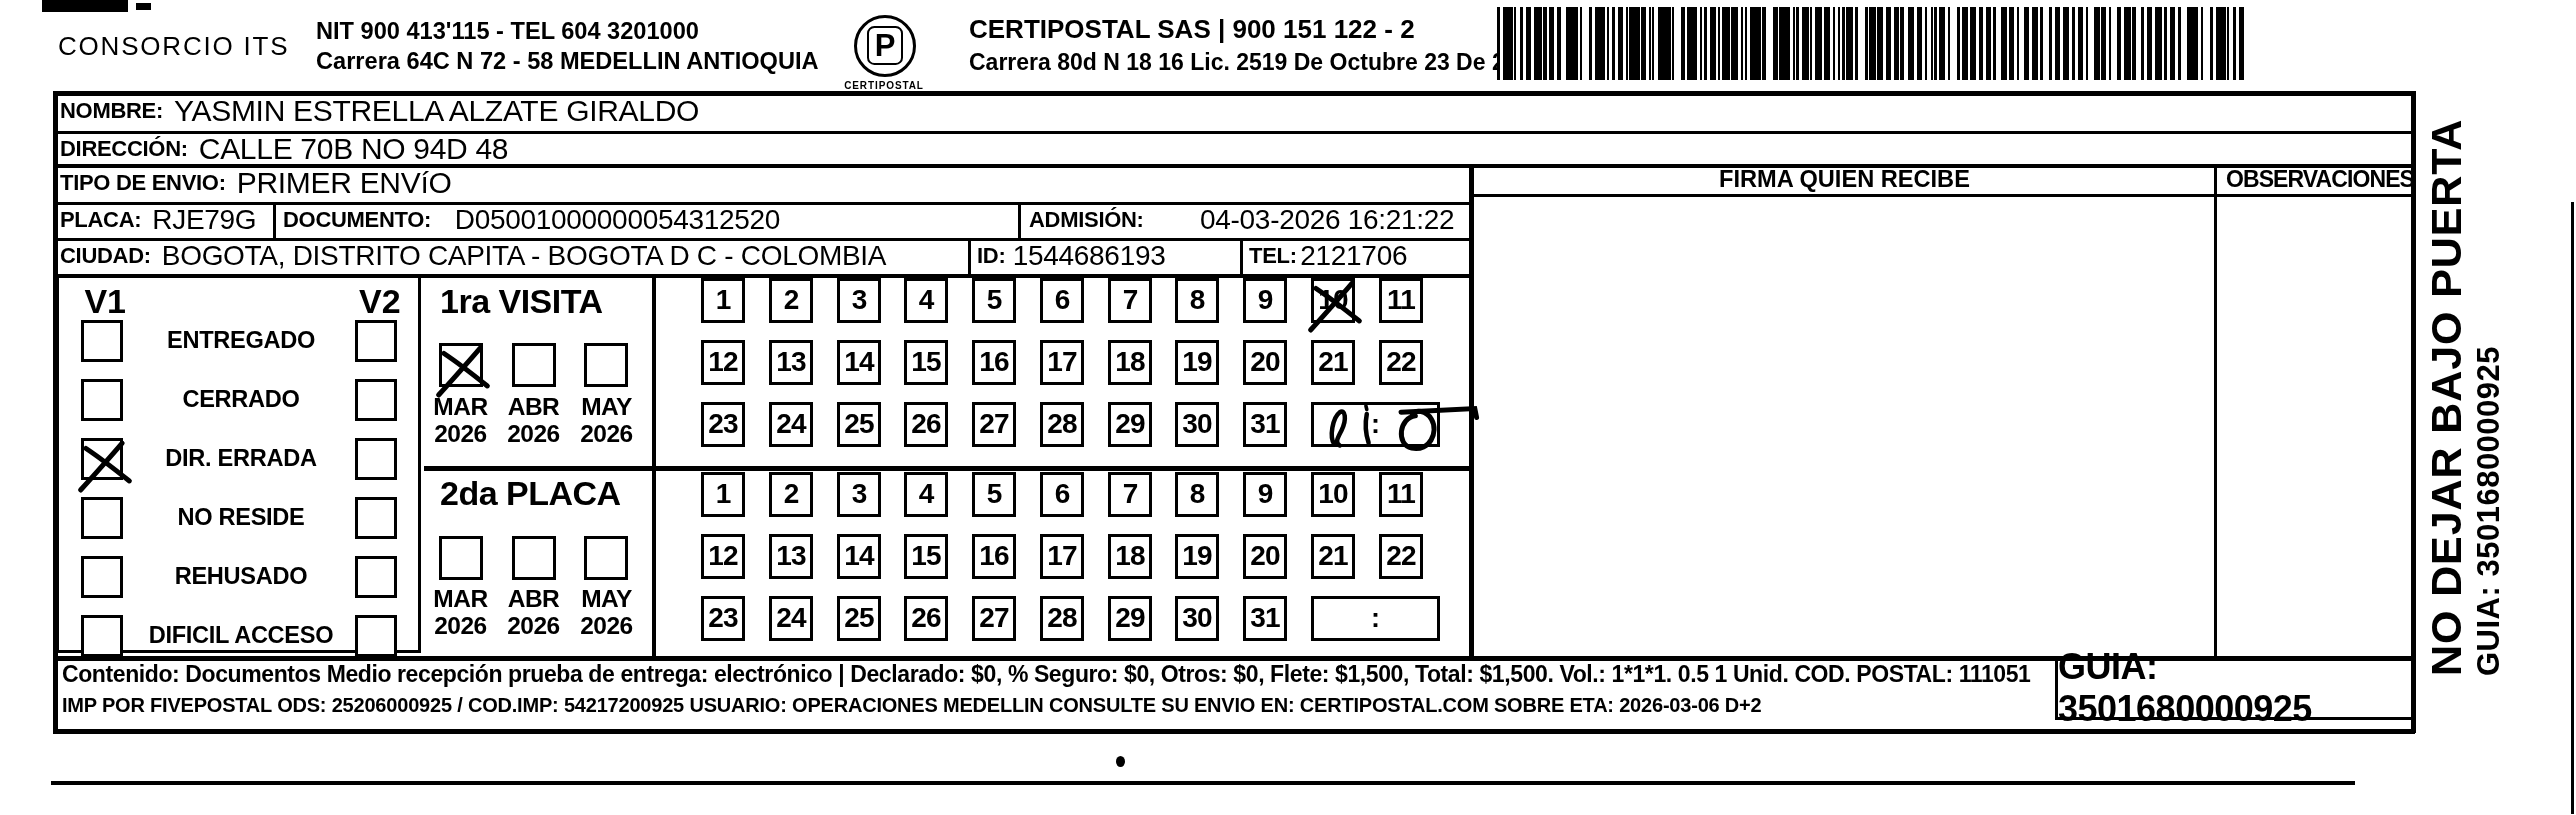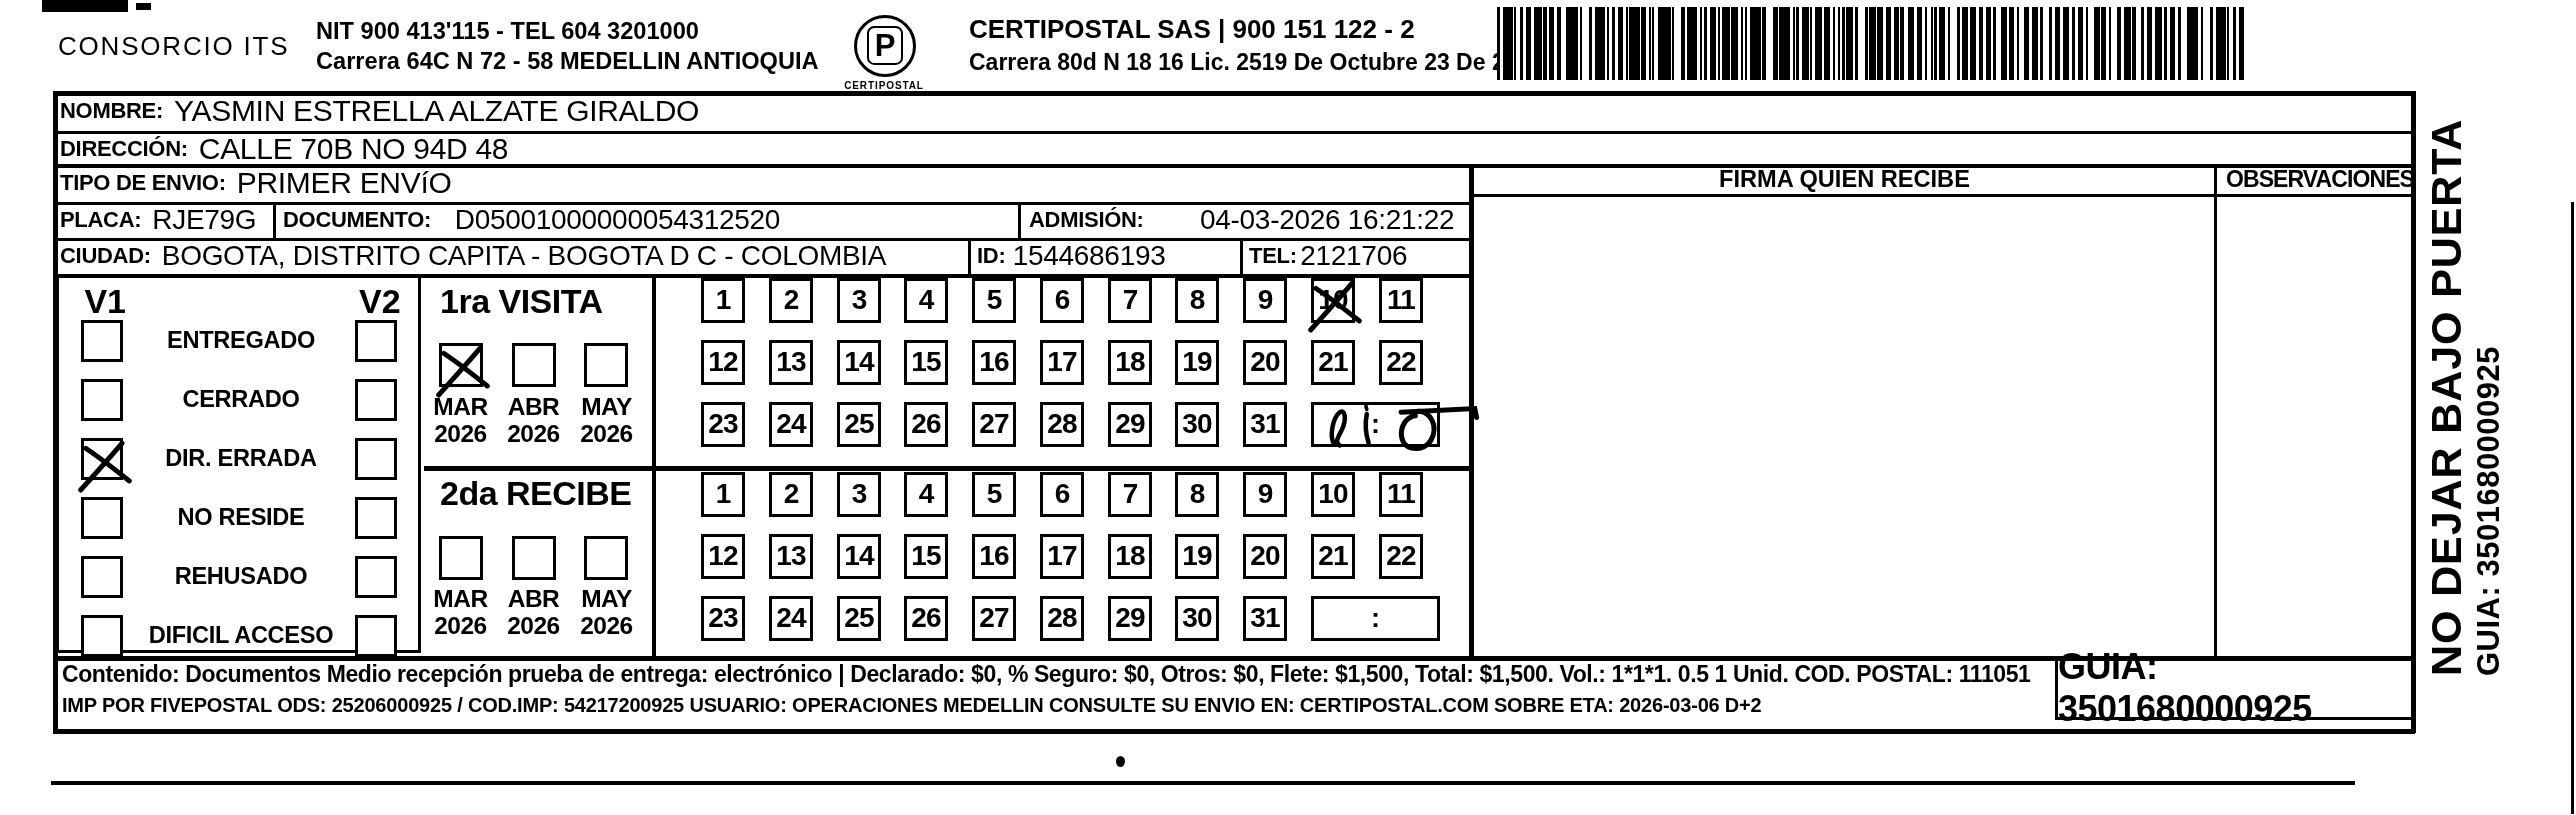--- a/index.html
+++ b/index.html
@@ -234,21 +234,21 @@
       <div class="day" style="left: 542px; top: 124px;">31</div>
       <div class="timebox" style="left: 610px; top: 124px;">:<svg class="scribble" width="129" height="45" viewBox="0 0 142 50">
           <path d="M22 44 C 16 36, 20 14, 28 8 C 34 4, 36 16, 30 28 C 26 36, 22 42, 28 45" fill="none" stroke="#000" stroke-width="5" stroke-linecap="round"></path>
           <path d="M58 10 C 56 20, 56 30, 60 42" fill="none" stroke="#000" stroke-width="5" stroke-linecap="round"></path>
           <path d="M57 1 L 58 5" fill="none" stroke="#000" stroke-width="4" stroke-linecap="round"></path>
           <path d="M112 12 C 94 14, 90 44, 108 48 C 128 52, 138 30, 130 16 C 124 6, 112 4, 108 12" fill="none" stroke="#000" stroke-width="5.5" stroke-linecap="round"></path>
           <path d="M96 8 L 178 4 L 180 14" fill="none" stroke="#000" stroke-width="5.5" stroke-linecap="round"></path>
         </svg></div>
     </div>
 
-  <div class="visit-title" style="left:440px;top:474px;">2da RECIBE</div>
+  <div class="visit-title" style="left:440px;top:474px;">2da PLACA</div>
   <div id="visit1-months">
       <div class="month-box" style="left: 439px; top: 536px;"></div>
       <div class="month-lab" style="left: 424px; top: 585px;">MAR</div>
       <div class="month-lab" style="left: 424px; top: 612px;">2026</div>
       <div class="month-box" style="left: 512px; top: 536px;"></div>
       <div class="month-lab" style="left: 497px; top: 585px;">ABR</div>
       <div class="month-lab" style="left: 497px; top: 612px;">2026</div>
       <div class="month-box" style="left: 584px; top: 536px;"></div>
       <div class="month-lab" style="left: 570px; top: 585px;">MAY</div>
       <div class="month-lab" style="left: 570px; top: 612px;">2026</div>

